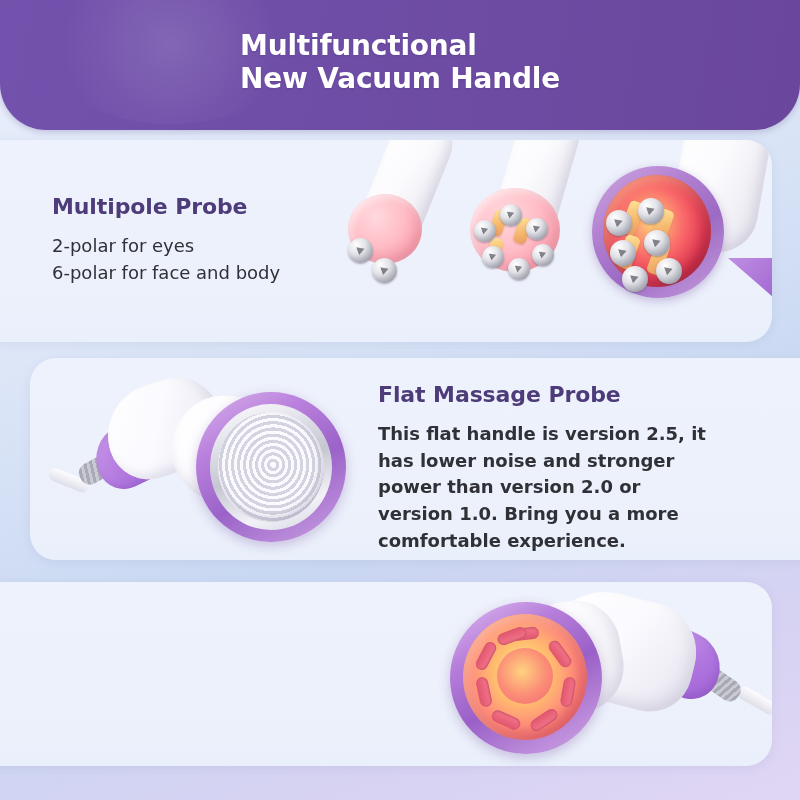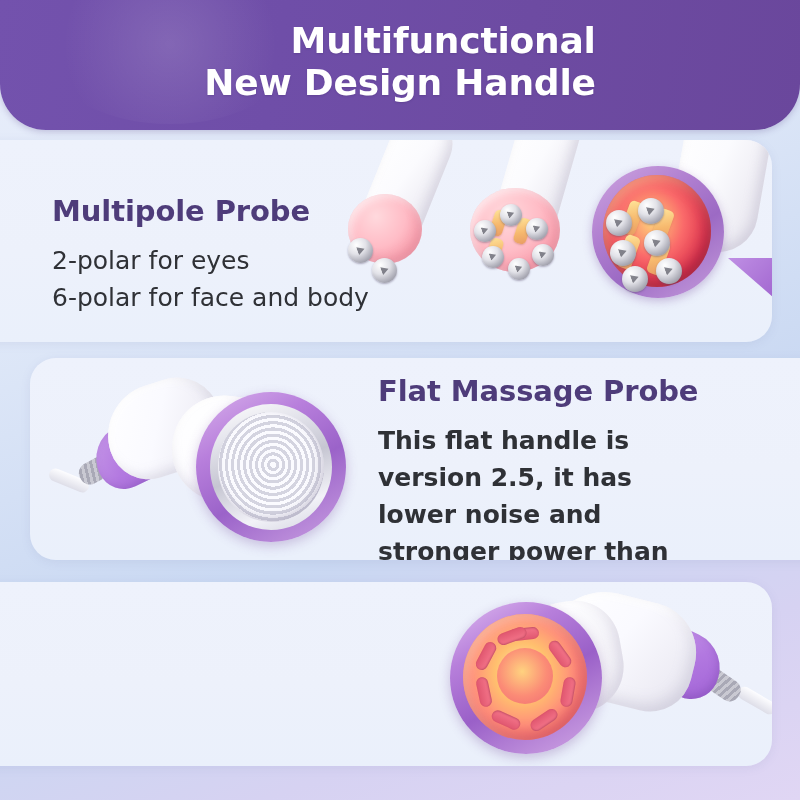--- a/index.html
+++ b/index.html
@@ -40,24 +40,24 @@
     position: absolute;
     left: 40px; top: -30px;
     width: 260px; height: 160px;
     border-radius: 50%;
     background: radial-gradient(circle, rgba(255,255,255,0.13) 0%, rgba(255,255,255,0) 70%);
     pointer-events: none;
   }
   .banner-title {
     position: relative;
     color: #ffffff;
-    font-size: 36px;
+    font-size: 28px;
     font-weight: bold;
     line-height: 1.18;
-    text-align: right;
+    text-align: left;
     letter-spacing: -0.2px;
     text-shadow: 0 1px 2px rgba(60,40,100,0.25);
   }
 
   
   .card {
     position: absolute;
     background: linear-gradient(180deg, #eef2fc 0%, #edf1fb 55%, #eaf0fb 100%);
     box-shadow: 0 2px 10px rgba(120,130,180,0.13);
     overflow: hidden;
@@ -73,33 +73,33 @@
     border-radius: 26px 0 0 26px;
   }
   #card-3 {
     left: -10px; top: 582px;
     width: 782px; height: 184px;
     border-radius: 0 26px 26px 0;
   }
 
   .card-text { position: absolute; }
   #card-1 .card-text { left: 62px; top: 54px; }
-  #card-2 .card-text { left: 348px; top: 16px; }
+  #card-2 .card-text { left: 348px; top: 24px; }
   #card-3 .card-text { left: 62px; top: 42px; }
 
   .card-title {
     color: #4e3c7a;
-    font-size: 29px;
+    font-size: 22px;
     font-weight: bold;
     margin: 0 0 14px 0;
     letter-spacing: -0.1px;
   }
   .card-body {
     color: #2f3136;
-    font-size: 25px;
+    font-size: 18px;
     line-height: 1.48;
     margin: 0;
     white-space: pre-line;
   }
 
   
   .art { position: absolute; }
 
   
   .handle-body {
@@ -282,21 +282,21 @@
 </style>
 </head>
 <body>
 
 <div class="page">
 
   <div class="banner">
     <div class="banner-glow"></div>
     <div class="banner-title">
       <div>Multifunctional</div>
-      <div>New Design Handle</div>
+      <div>New Vacuum Handle</div>
     </div>
   </div>
 
   <div class="card" id="card-1">
 
     <div class="card-text">
       <p class="card-title">Multipole Probe</p>
       <p class="card-body">2-polar for eyes
 6-polar for face and body</p>
     </div>

